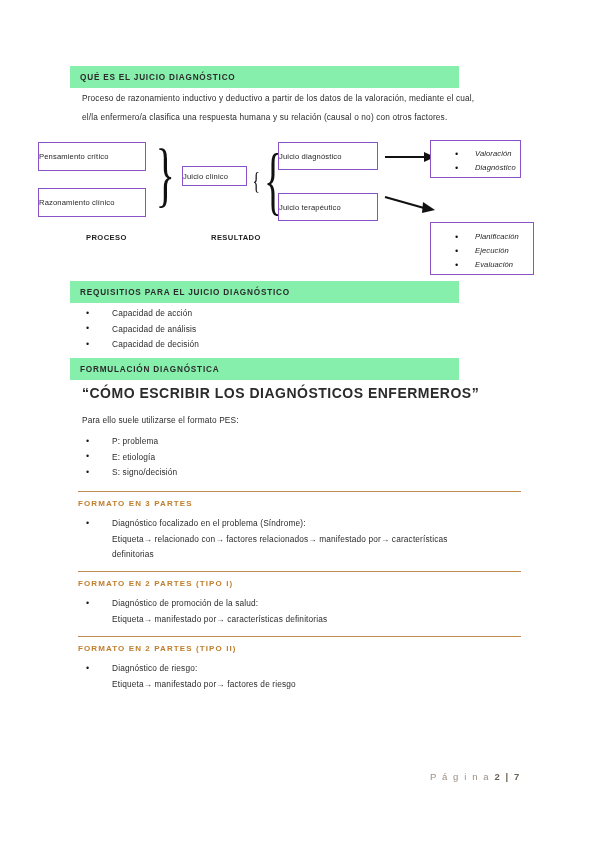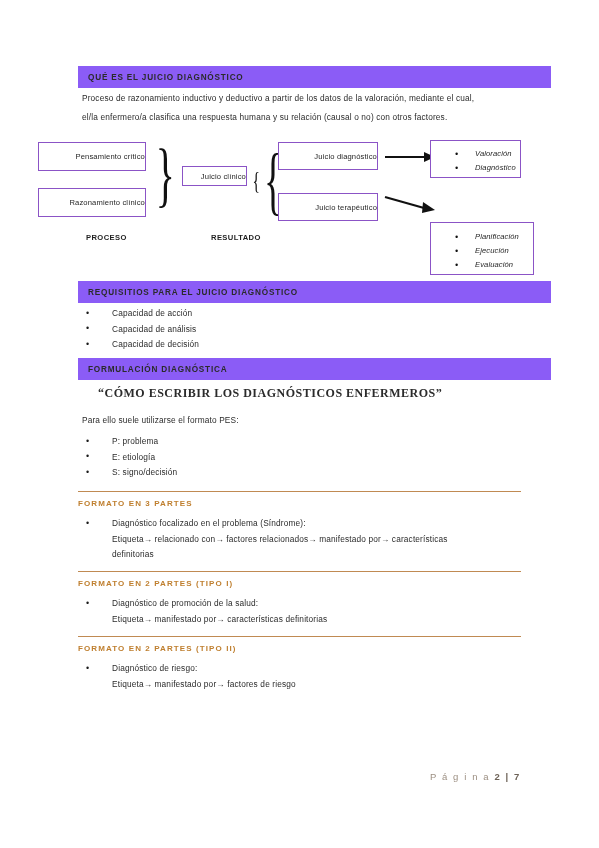--- a/index.html
+++ b/index.html
@@ -20,24 +20,24 @@
     position: absolute;
     left: 0; top: 0;
     width: 599px;
     height: 848px;
     background: #ffffff;
   }
 
   
   .band {
     position: absolute;
-    left: 78px;
-    width: 473px;
+    left: 70px;
+    width: 389px;
     height: 22px;
-    background: #8b5cf6;
+    background: #86efac;
     box-sizing: border-box;
   }
   .band-label {
     position: absolute;
     left: 10px;
     top: 50%;
     transform: translateY(-50%);
     font-size: 8.2px;
     font-weight: bold;
     letter-spacing: 0.8px;
@@ -108,21 +108,21 @@
     width: 599px;
     height: 120px;
   }
   .dbox {
     position: absolute;
     border: 1.6px solid #8b54c6;
     background: #ffffff;
     box-sizing: border-box;
     display: flex;
     align-items: center;
-    justify-content: flex-end;
+    justify-content: flex-start;
   }
   .dbox .dlabel {
     font-size: 7.6px;
     color: #1f1f1f;
     letter-spacing: 0.15px;
     white-space: nowrap;
   }
   .dbox.listbox {
     display: block;
     padding: 6px 0 6px 0;
@@ -257,21 +257,21 @@
   <ul class="blist" style="left:82px; top:306px; width:430px;">
     <li>Capacidad de acción</li>
     <li>Capacidad de análisis</li>
     <li>Capacidad de decisión</li>
   </ul>
 
   <div class="band" style="top:358px;">
     <div class="band-label">FORMULACIÓN DIAGNÓSTICA</div>
   </div>
 
-  <div class="para" style="left:98px; top:384px; font-weight:bold; font-size:12px; letter-spacing:0.5px;font-family:Liberation Serif, serif;">“CÓMO ESCRIBIR LOS DIAGNÓSTICOS ENFERMEROS”</div>
+  <div class="para" style="left:82px; top:384px; font-weight:bold; font-size:14px; letter-spacing:0.5px;">“CÓMO ESCRIBIR LOS DIAGNÓSTICOS ENFERMEROS”</div>
 
   <div class="para" style="left:82px; top:411px;">Para ello suele utilizarse el formato PES:</div>
 
   <ul class="blist" style="left:82px; top:434px; width:430px;">
     <li>P: problema</li>
     <li>E: etiología</li>
     <li>S: signo/decisión</li>
   </ul>
 
   <div class="fmt-head" style="top:491px;">

